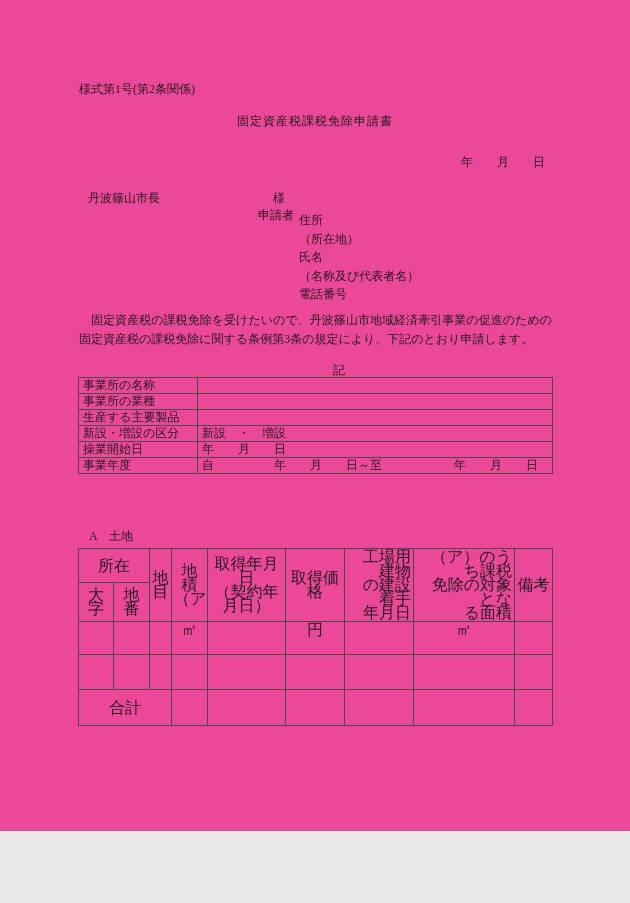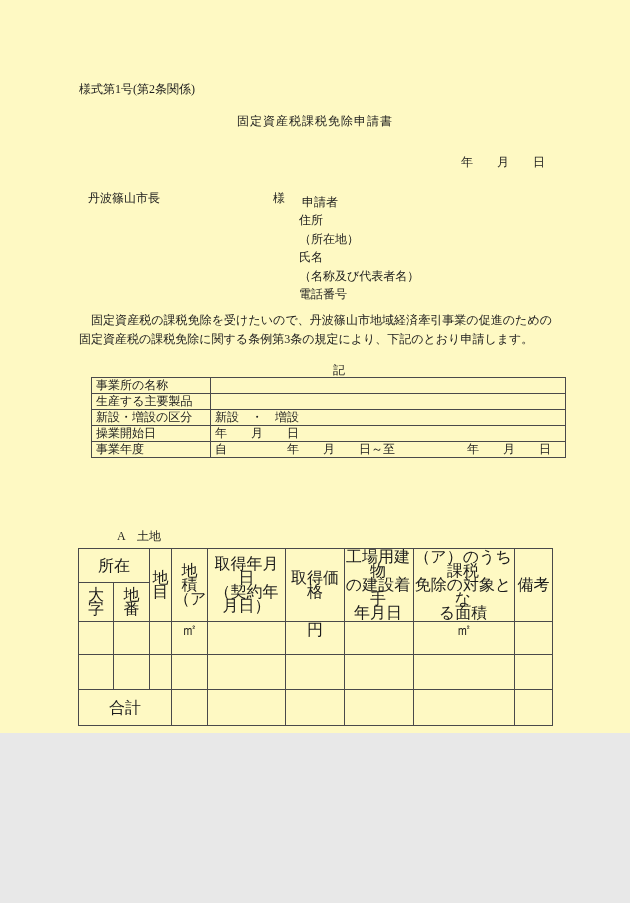--- a/index.html
+++ b/index.html
@@ -1,57 +1,57 @@
 <!DOCTYPE html>
 <html lang="ja"><head>
 <meta charset="utf-8">
 <style>
   html,body{margin:0;padding:0;background:#e8e8e8;}
   .page{
     position:relative;
-    width:630px;height:733px;
+    width:630px;height:831px;
     margin:0 auto;
-    background:#fef9c3;
+    background:#ec4899;
     font-family:"Liberation Serif","DejaVu Serif",serif;
     color:#1c1c1c;
     font-size:12px;
     line-height:1.2;
     overflow:hidden;
   }
   .abs{position:absolute;}
 
   .form-number{left:79px;top:82px;}
   .doc-title{left:0;top:114px;width:630px;text-align:center;letter-spacing:1px;}
   .date-line{left:79px;top:155px;width:466px;text-align:right;}
   .addressee-line{left:88px;top:191px;}
   .addressee-honorific{margin-left:113px;}
-  .applicant-label{left:258px;top:195px;margin-left:44px;}
+  .applicant-label{left:258px;top:208px;}
   .applicant-fields{left:299px;top:211px;}
   .applicant-fields div{height:18.6px;line-height:18.6px;}
   .body-paragraph{left:79px;top:311px;width:473px;line-height:19px;text-indent:1em;text-align:justify;}
   .record-mark{left:333px;top:363px;}
 
   table{border-collapse:collapse;table-layout:fixed;}
   td,th{border:1px solid #4a4a4a;font-weight:normal;overflow:hidden;}
 
   
-  .info-table{left:91px;top:377px;width:474px;padding-left:7px;}
+  .info-table{left:78px;top:377px;width:474px;padding-left:7px;}
   .info-table td{height:15px;padding:0 4px;vertical-align:middle;white-space:pre;}
   .info-table .lbl{width:117px;}
   .pad-kubun{padding-left:68px;margin-top:20px;}
   .pad-sogyo{padding-left:81px;}
   .pad-nendo{padding-left:13px;}
 
   
   .land-heading{left:89px;top:509px;}
-  .land-sub{left:89px;top:529px;margin-left:28px;}
+  .land-sub{left:89px;top:529px;}
 
   .land-table{left:78px;top:548px;width:474px;font-size:16px;}
   .land-table th,.land-table td{padding:1px 2px;text-align:center;vertical-align:middle;white-space:pre-line;line-height:14px;}
-  .land-table th.left{text-align:center;padding-left:0;}
+  .land-table th.left{text-align:right;padding-left:16px;}
   .lt-h1 th{height:26px;}
   .lt-h2 th{height:30px;}
   .lt-units td{height:30px;vertical-align:top;}
   .lt-empty td{height:32px;}
   .lt-total td{height:33px;}
   .unit-center{text-align:center;}
   .unit-right-price{text-align:right;padding-right:8px;}
   .unit-right-area{text-align:right;padding-right:4px;}
 </style>
 </head>
@@ -83,20 +83,24 @@
   <div class="abs record-mark">記</div>
 
   <table class="abs info-table">
     <colgroup>
         <col style="width:119px">
         <col style="width:355px">
       </colgroup>
     <tbody>
         <tr>
       <td class="lbl">事業所の名称</td>
+      <td></td>
+    </tr>
+    <tr>
+      <td class="lbl">事業所の業種</td>
       <td></td>
     </tr>
     <tr>
       <td class="lbl">生産する主要製品</td>
       <td></td>
     </tr>
     <tr>
       <td class="lbl">新設・増設の区分</td>
       <td class="pad-kubun">新設　・　増設</td>
     </tr>

